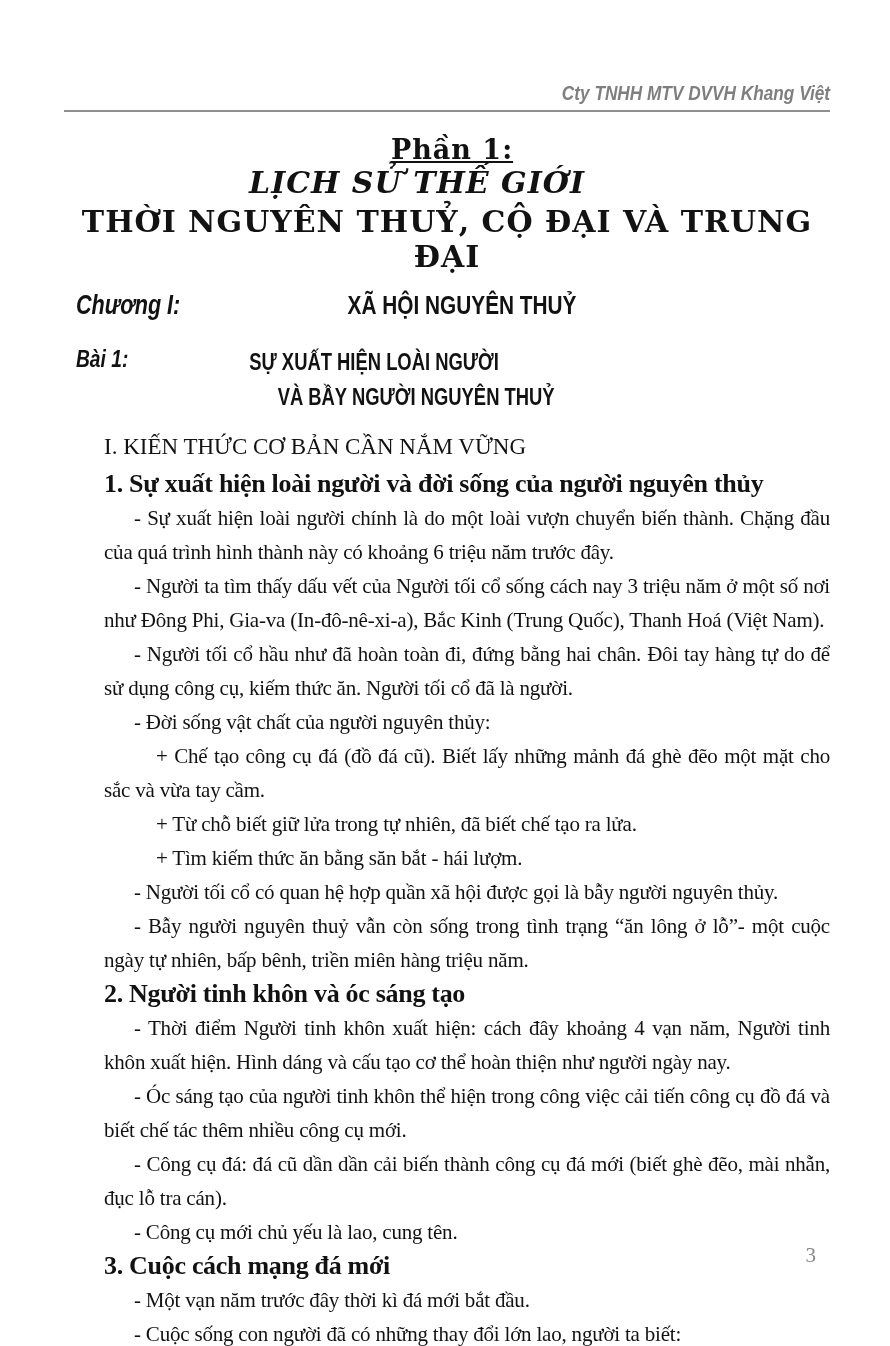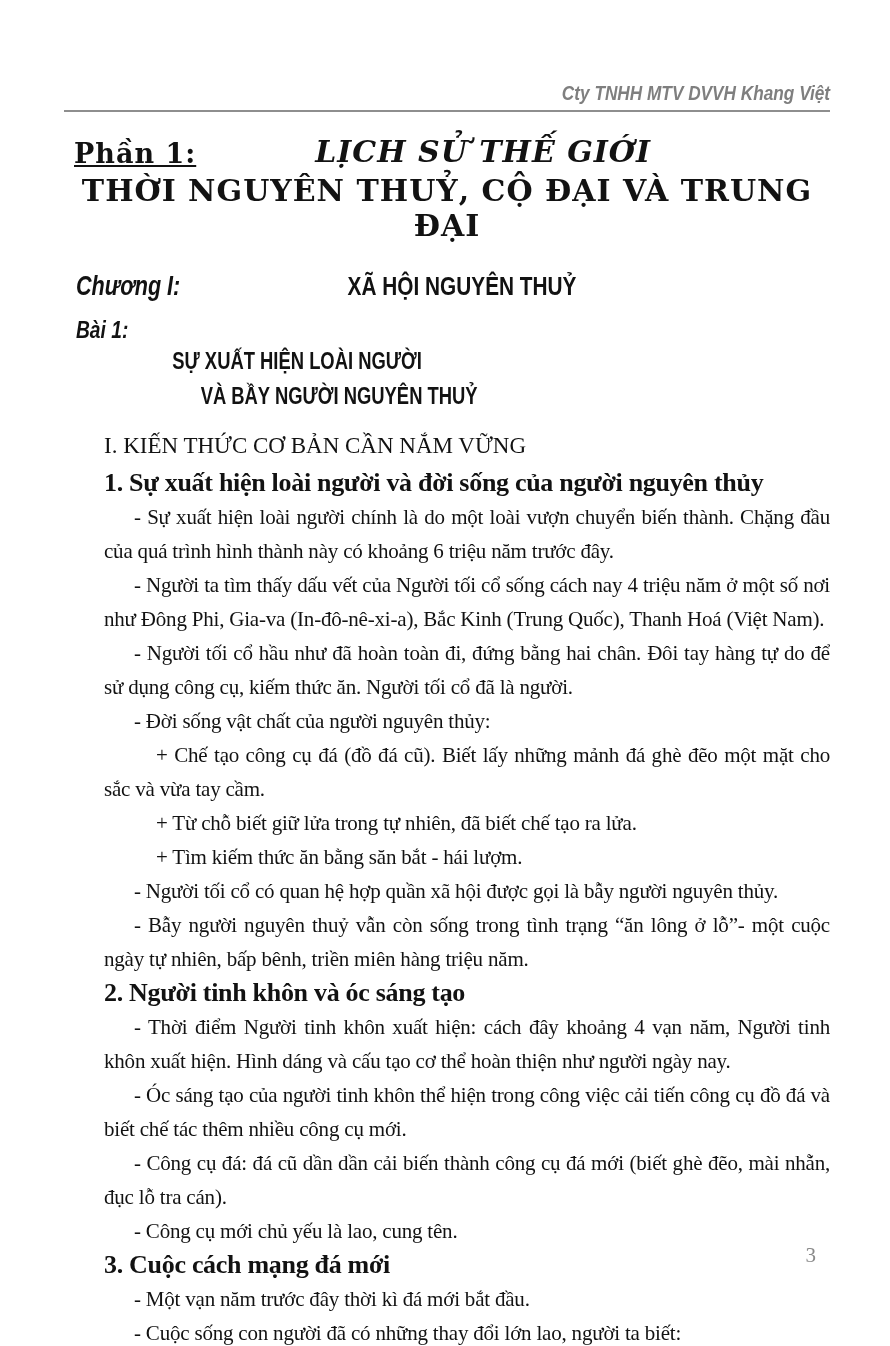--- a/index.html
+++ b/index.html
@@ -35,45 +35,45 @@
     color:#7f7f7f;
     white-space:nowrap;
   }
 
   
   .deco {
     font-family:"DejaVu Serif", serif;
     font-weight:bold;
     letter-spacing:1px;
   }
-  .part-row { display:flex; align-items:flex-end; margin-top:22px; }
+  .part-row { display:flex; align-items:center; margin-top:22px;flex-direction:column; }
   .part-label {
     font-size:27px;
     text-decoration:underline;
     white-space:nowrap;
     padding-left:10px;
   }
   .part-title-1 { flex:1; text-align:center; font-size:30px; padding-right:60px;font-style:italic; }
   .part-title-2 { text-align:center; font-size:30px; margin-top:4px; }
 
   
   .cond {
     display:inline-block;
     font-family:"Liberation Sans", sans-serif;
     font-weight:bold;
     transform:scaleX(0.8);
     white-space:nowrap;
   }
   .cond-left { transform-origin:left center; }
-  .chapter-row { display:flex; align-items:flex-end; margin-top:28px; }
+  .chapter-row { display:flex; align-items:flex-end; margin-top:16px; }
   .chapter-label { width:190px; font-size:27px; padding-left:12px; }
   .chapter-label .cond { font-style:italic; }
   .chapter-title { flex:1; text-align:center; font-size:26px; padding-right:160px; }
 
-  .lesson-row { display:flex; margin-top:14px;flex-direction:column; }
+  .lesson-row { display:flex; margin-top:24px; }
   .lesson-label { width:190px; font-size:24px; padding-left:12px; }
   .lesson-label .cond { font-style:italic; }
   .lesson-title { flex:1; font-size:23px; line-height:34px; }
   .lesson-title .line1 { text-align:center; padding-right:300px; }
   .lesson-title .line2 { text-align:center; padding-right:215px; }
 
   
   .content { margin-top:14px;margin-left:40px; }
   .section-heading {
     font-size:23px;
@@ -131,21 +131,21 @@
       <div class="line1"><span class="cond">SỰ XUẤT HIỆN LOÀI NGƯỜI</span></div>
       <div class="line2"><span class="cond">VÀ BẦY NGƯỜI NGUYÊN THUỶ</span></div>
     </span>
   </div>
 
   <div class="content">
     <h2 class="section-heading">I. KIẾN THỨC CƠ BẢN CẦN NẮM VỮNG</h2>
 
     <h3 class="sub-heading">1. Sự xuất hiện loài người và đời sống của người nguyên thủy</h3>
     <p class="para dash">- Sự xuất hiện loài người chính là do một loài vượn chuyển biến thành. Chặng đầu của quá trình hình thành này có khoảng 6 triệu năm trước đây.</p>
-    <p class="para dash">- Người ta tìm thấy dấu vết của Người tối cổ sống cách nay 4 triệu năm ở một số nơi như Đông Phi, Gia-va (In-đô-nê-xi-a), Bắc Kinh (Trung Quốc), Thanh Hoá (Việt Nam).</p>
+    <p class="para dash">- Người ta tìm thấy dấu vết của Người tối cổ sống cách nay 3 triệu năm ở một số nơi như Đông Phi, Gia-va (In-đô-nê-xi-a), Bắc Kinh (Trung Quốc), Thanh Hoá (Việt Nam).</p>
     <p class="para dash">- Người tối cổ hầu như đã hoàn toàn đi, đứng bằng hai chân. Đôi tay hàng tự do để sử dụng công cụ, kiếm thức ăn. Người tối cổ đã là người.</p>
     <p class="para dash">- Đời sống vật chất của người nguyên thủy:</p>
     <p class="para plus">+ Chế tạo công cụ đá (đồ đá cũ). Biết lấy những mảnh đá ghè đẽo một mặt cho sắc và vừa tay cầm.</p>
     <p class="para plus">+ Từ chỗ biết giữ lửa trong tự nhiên, đã biết chế tạo ra lửa.</p>
     <p class="para plus">+ Tìm kiếm thức ăn bằng săn bắt - hái lượm.</p>
     <p class="para dash">- Người tối cổ có quan hệ hợp quần xã hội được gọi là bẫy người nguyên thủy.</p>
     <p class="para dash">- Bẫy người nguyên thuỷ vẫn còn sống trong tình trạng “ăn lông ở lỗ”- một cuộc ngày tự nhiên, bấp bênh, triền miên hàng triệu năm.</p>
     <h3 class="sub-heading">2. Người tinh khôn và óc sáng tạo</h3>
     <p class="para dash">- Thời điểm Người tinh khôn xuất hiện: cách đây khoảng 4 vạn năm, Người tinh khôn xuất hiện. Hình dáng và cấu tạo cơ thể hoàn thiện như người ngày nay.</p>
     <p class="para dash">- Óc sáng tạo của người tinh khôn thể hiện trong công việc cải tiến công cụ đồ đá và biết chế tác thêm nhiều công cụ mới.</p>

